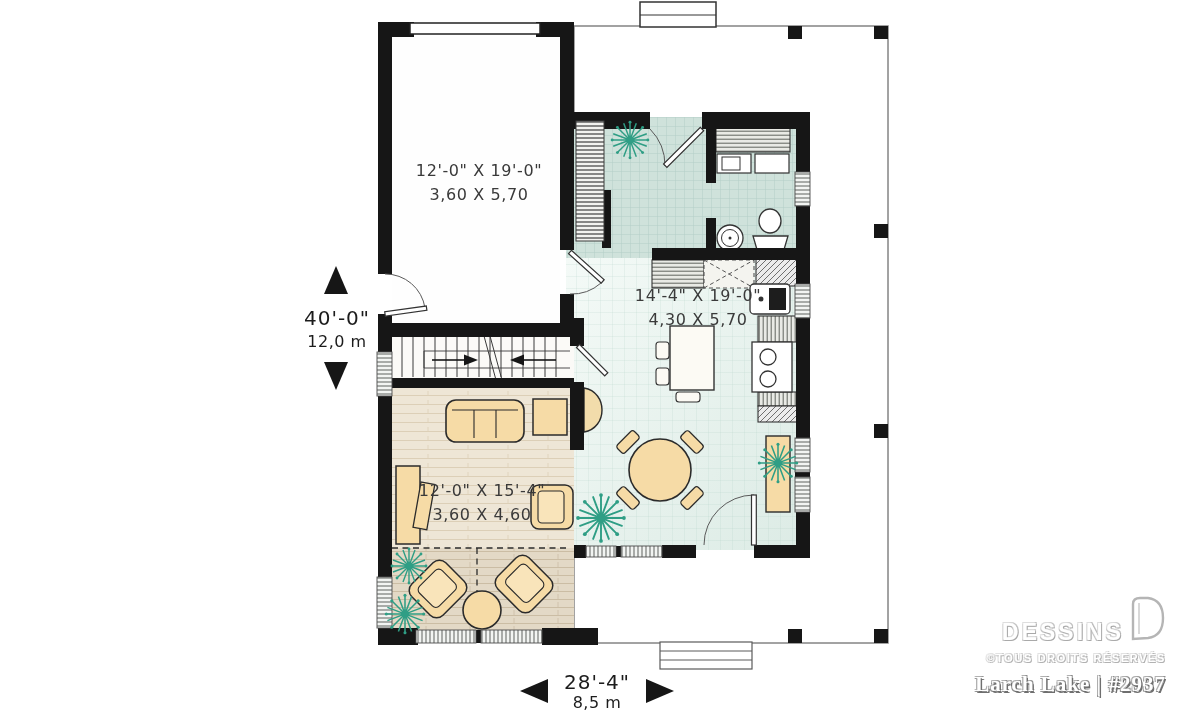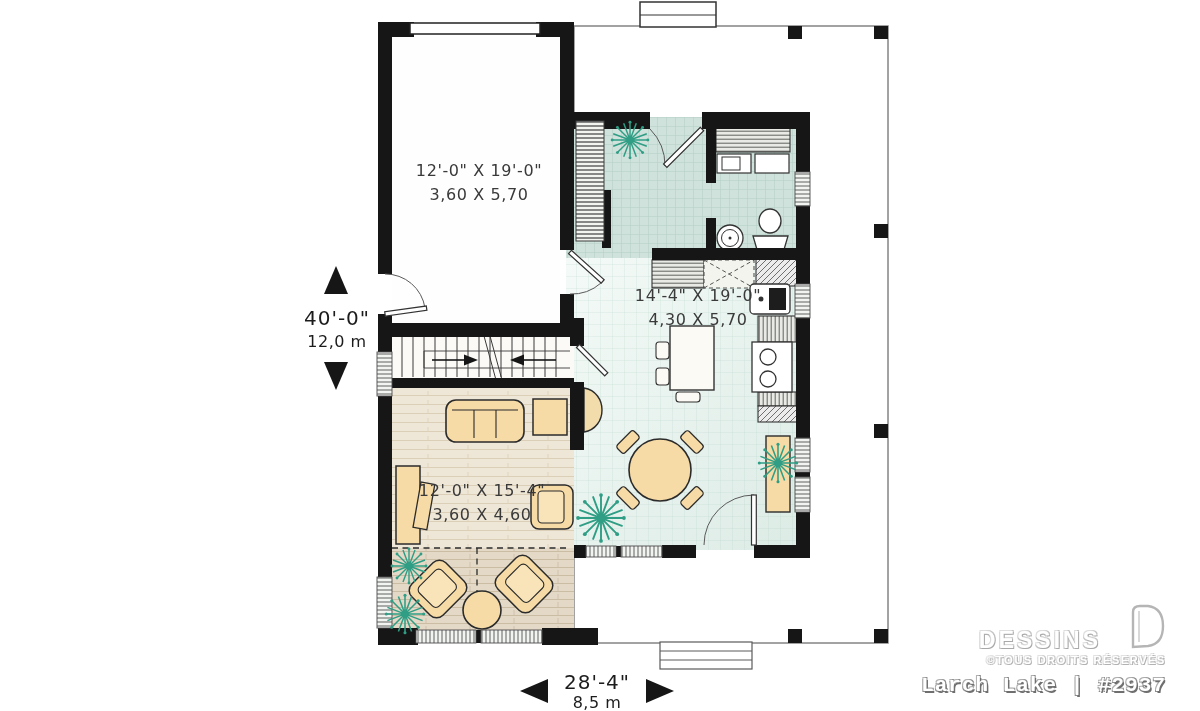--- a/index.html
+++ b/index.html
@@ -4,28 +4,28 @@
 <style>
   html,body{margin:0;padding:0;background:#ffffff;}
   #stage{position:relative;width:1200px;height:711px;background:#fff;overflow:hidden;
          font-family:"DejaVu Sans",sans-serif;}
   #plan-svg{position:absolute;inset:0;}
   .rm{font-size:16px;fill:#3a3a3a;text-anchor:middle;letter-spacing:.6px;}
   .dim{font-size:20px;fill:#1c1c1c;text-anchor:middle;letter-spacing:1px;}
   .dim-sm{font-size:16px;fill:#1c1c1c;text-anchor:middle;letter-spacing:.5px;}
   
   .logo{position:absolute;right:34px;bottom:14px;text-align:right;user-select:none;}
-  .logo-row{display:flex;justify-content:flex-end;align-items:flex-end;gap:23px;}
+  .logo-row{display:flex;justify-content:flex-end;align-items:flex-end;gap:0;}
   .brand{line-height:1.02;font-family:"Liberation Sans",sans-serif;font-weight:600;
          font-size:23px;letter-spacing:3px;color:#fff;
          text-shadow:1px 1px 0 #a9a9a9,-1px -1px 0 #dedede,1px -1px 0 #c4c4c4,-1px 1px 0 #c4c4c4;}
-  .rights{margin-top:2px;font-family:"Liberation Sans",sans-serif;font-size:11px;
+  .rights{margin-top:8px;font-family:"Liberation Sans",sans-serif;font-size:11px;
           letter-spacing:1.6px;font-weight:700;color:#fff;
           text-shadow:1px 1px 0 #b2b2b2,-1px -1px 0 #e2e2e2,1px -1px 0 #cdcdcd,-1px 1px 0 #cdcdcd;}
-  .plan-name{margin-top:8px;font-family:Liberation Mono, monospace;font-weight:700;
+  .plan-name{margin-top:8px;font-family:Liberation Serif, serif;font-weight:700;
           font-size:21px;letter-spacing:1px;color:#fff;
           text-shadow:1.5px 1.5px 0 #6f6f6f,-1px -1px 0 #b0b0b0,1px -1px 0 #8e8e8e,-1px 1px 0 #8e8e8e;}
 </style>
 </head>
 <body>
 
 <div id="stage">
 <svg id="plan-svg" viewBox="0 0 1200 711" width="1200" height="711">
   <defs>
     <pattern id="tileGrid" width="9" height="9" patternUnits="userSpaceOnUse">

